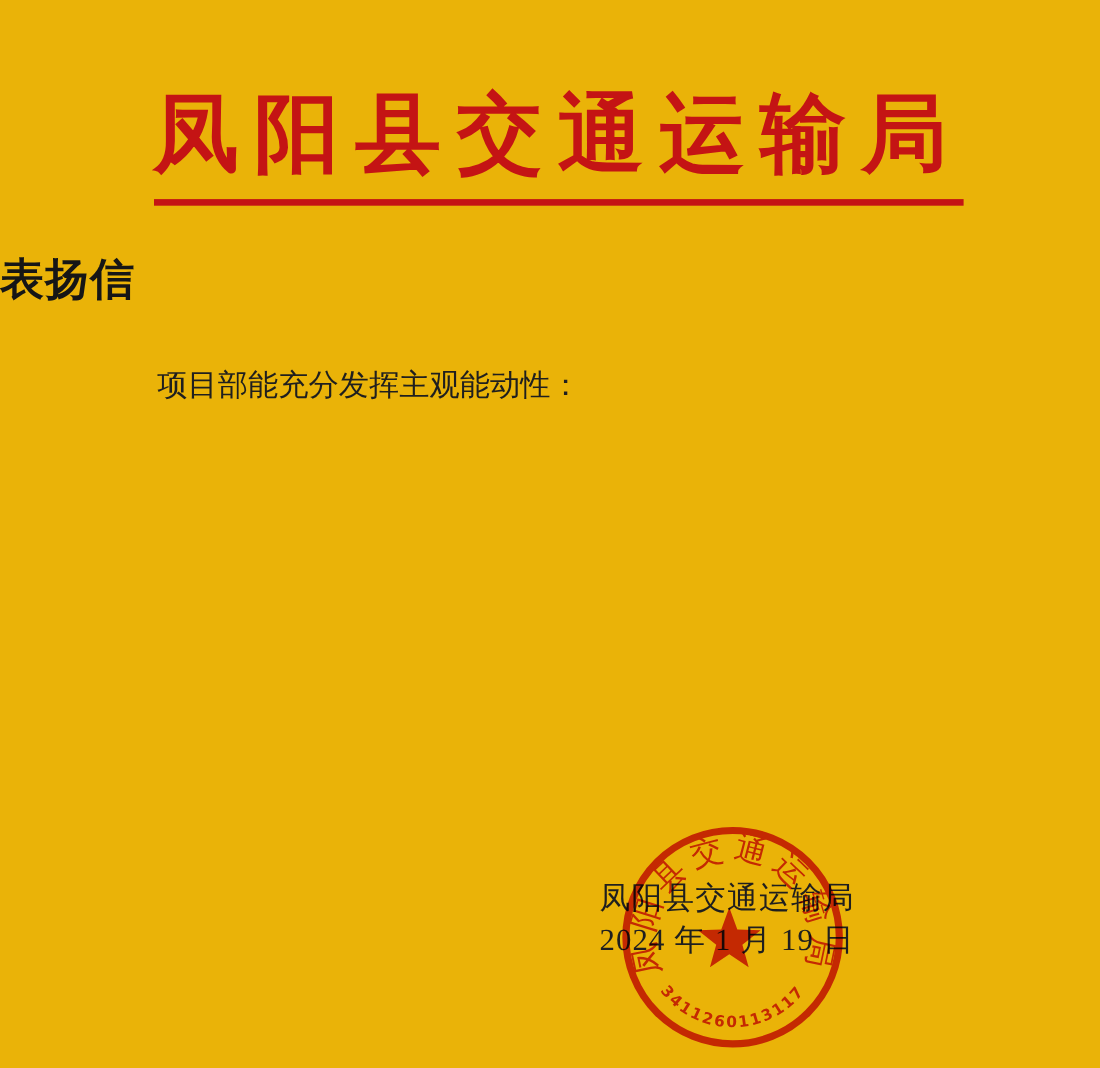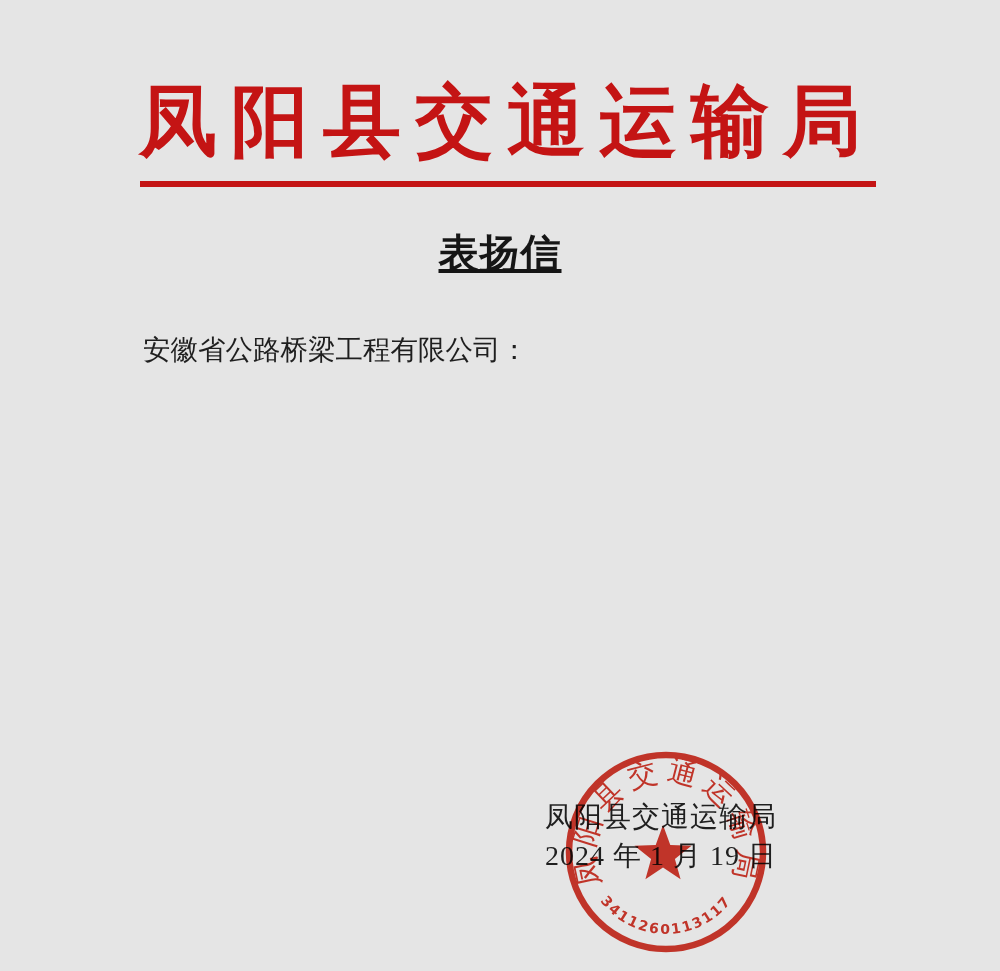--- a/index.html
+++ b/index.html
@@ -5,21 +5,21 @@
   html, body {
     margin: 0;
     padding: 0;
     background: #ffffff;
     font-family: "Liberation Serif", serif;
   }
   .page {
     position: relative;
     width: 1000px;
     height: 971px;
-    background: #e5e5e5;
+    background: #eab308;
     overflow: hidden;
   }
   
   .letterhead {
     position: absolute;
     top: 78px;
     left: 0;
     right: 0;
     text-align: center;
     font-size: 78px;
@@ -39,27 +39,26 @@
     height: 6px;
     background: #c41414;
   }
   
   .doc-title {
     position: absolute;
     top: 232px;
     left: 0;
     right: 0;
     margin: 0;
-    text-align: center;
+    text-align: left;
     font-size: 40px;
     line-height: 44px;
     font-weight: bold;
     color: #161616;
     letter-spacing: 1px;
-    text-decoration: underline;
   }
   
   .doc-body {
     position: absolute;
     top: 330px;
     left: 143px;
     width: 718px;
     font-size: 27.5px;
     line-height: 40px;
     color: #1f1f1f;
@@ -121,21 +120,21 @@
 
 <div class="page">
 
   <div class="letterhead">凤阳县交通运输局</div>
 
   <div class="letterhead-rule"></div>
 
   <h1 class="doc-title">表扬信</h1>
 
   <div class="doc-body">
-    <p>安徽省公路桥梁工程有限公司：</p>
+    <p>项目部能充分发挥主观能动性：</p>
   </div>
 
   <div class="signature-org">凤阳县交通运输局</div>
 
   <div class="signature-date">2024 年 1 月 19 日</div>
 
   <svg class="seal" viewBox="-104 -104 208 208" xmlns="http://www.w3.org/2000/svg">
     <defs>
       <path id="seal-ring-arc" d="M -64.3 30 A 71 71 0 1 1 64.3 30" fill="none"></path>
       <path id="seal-code-arc" d="M -82 0 A 82 82 0 0 0 82 0" fill="none"></path>

